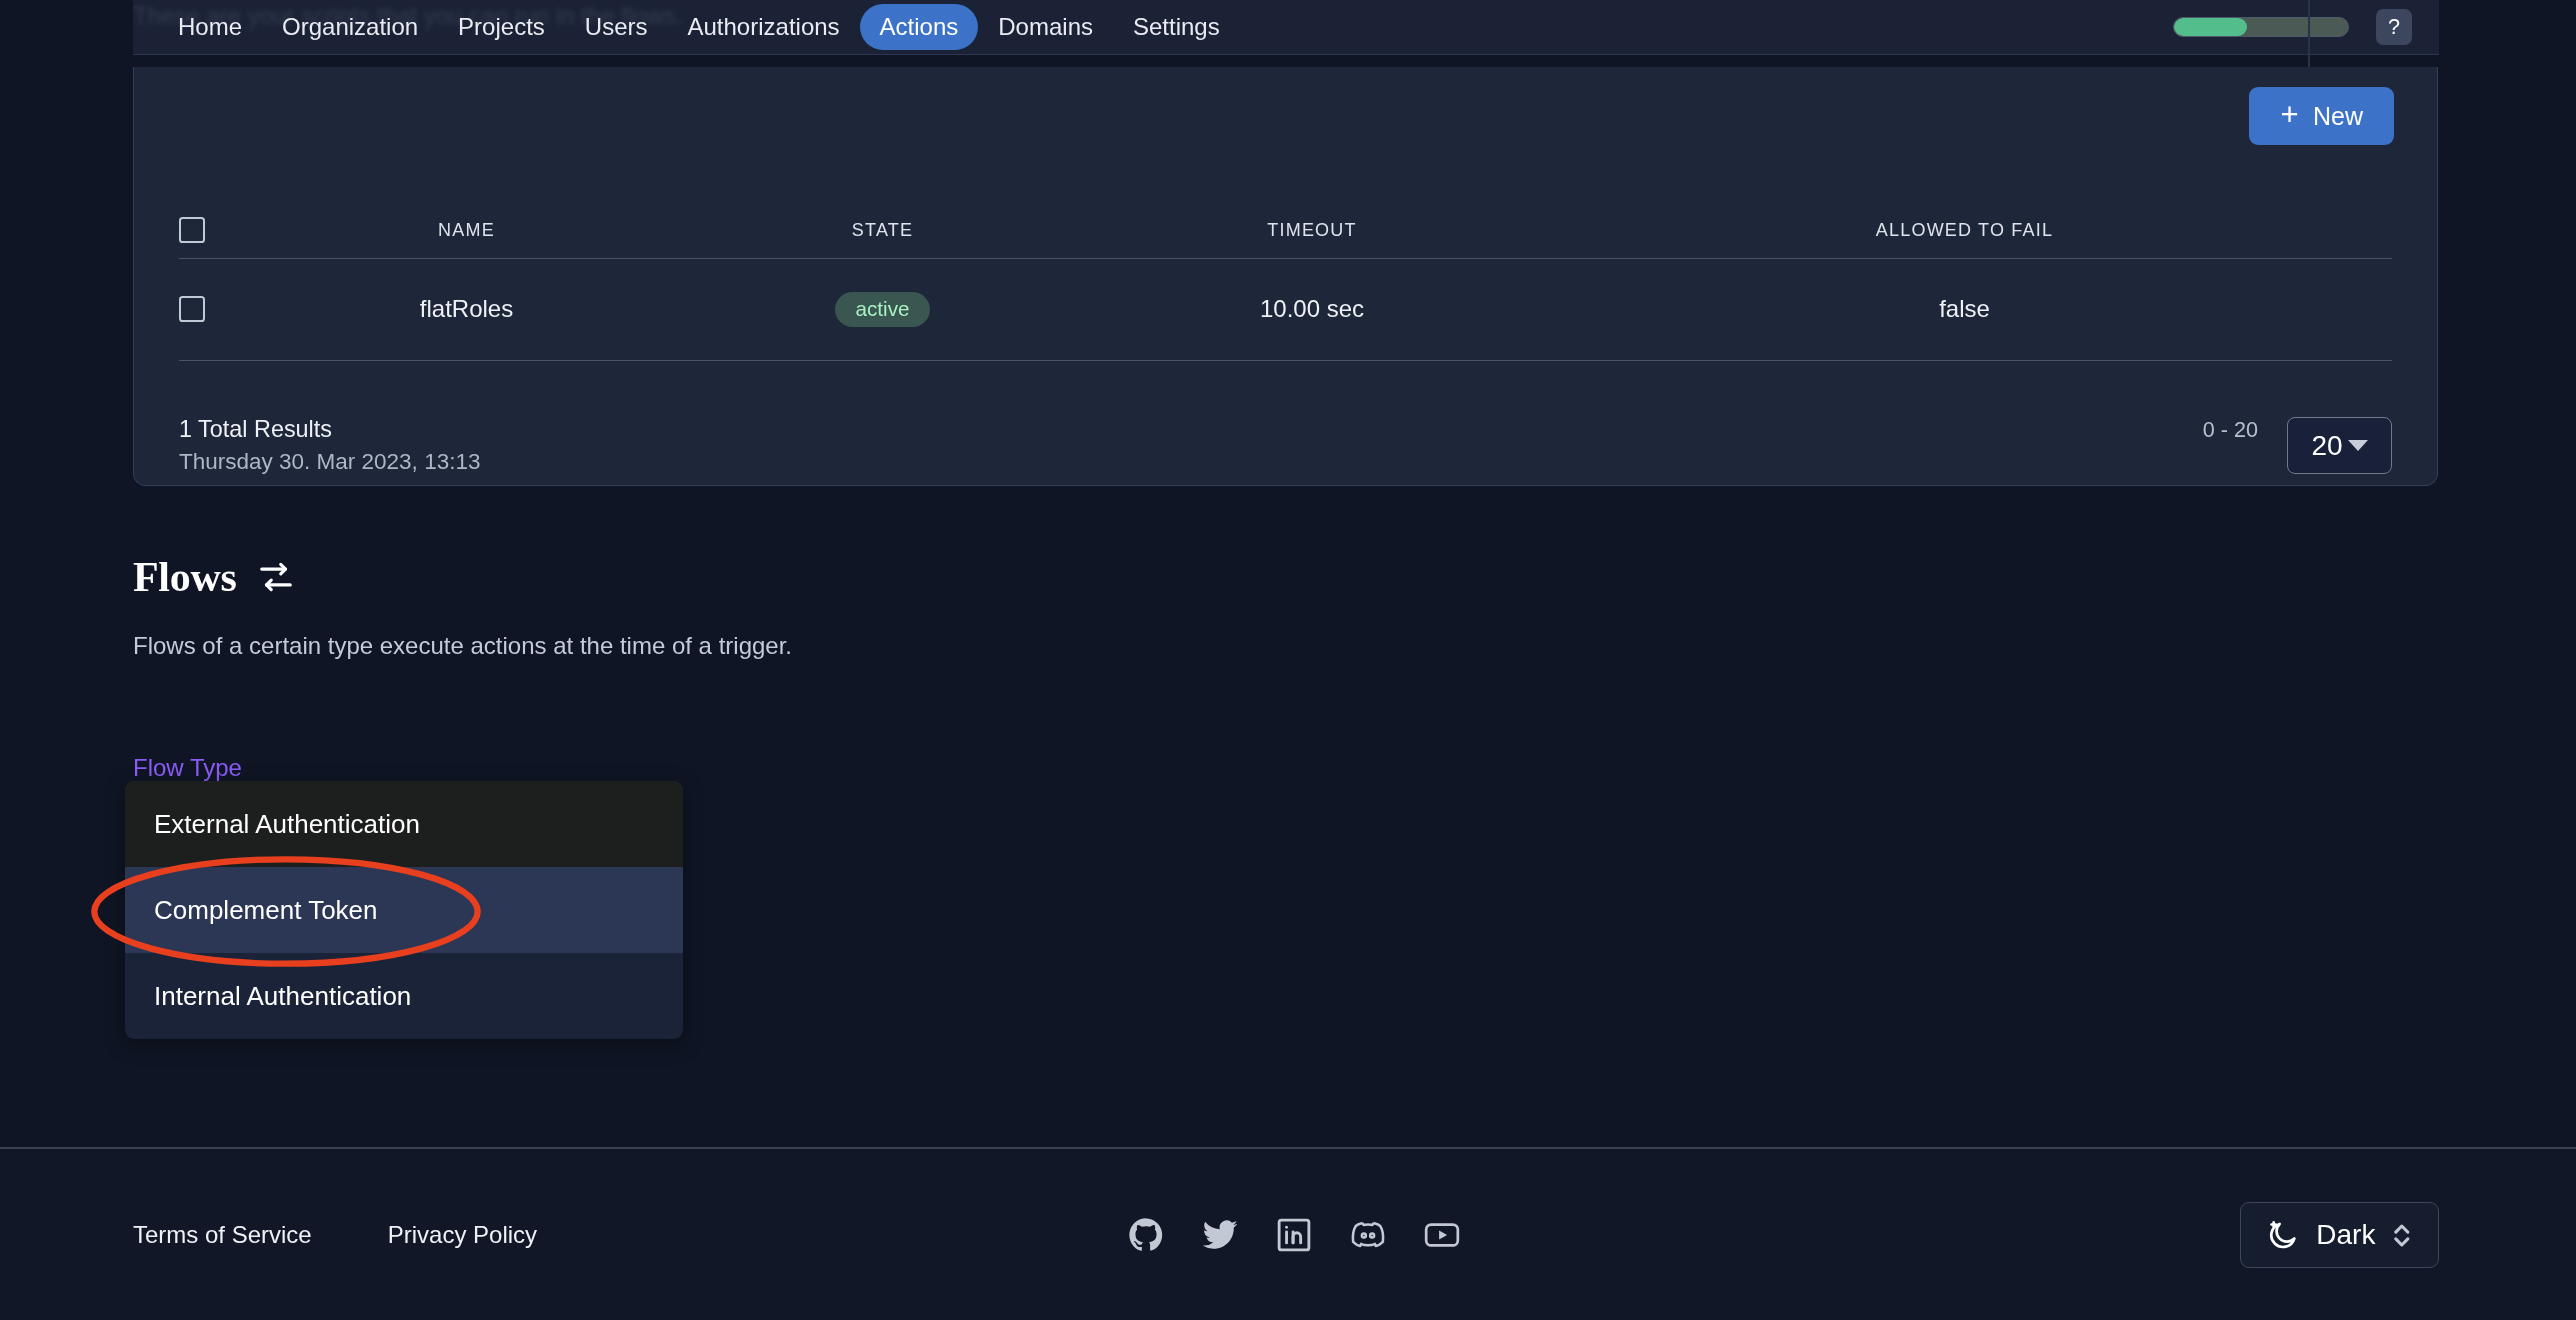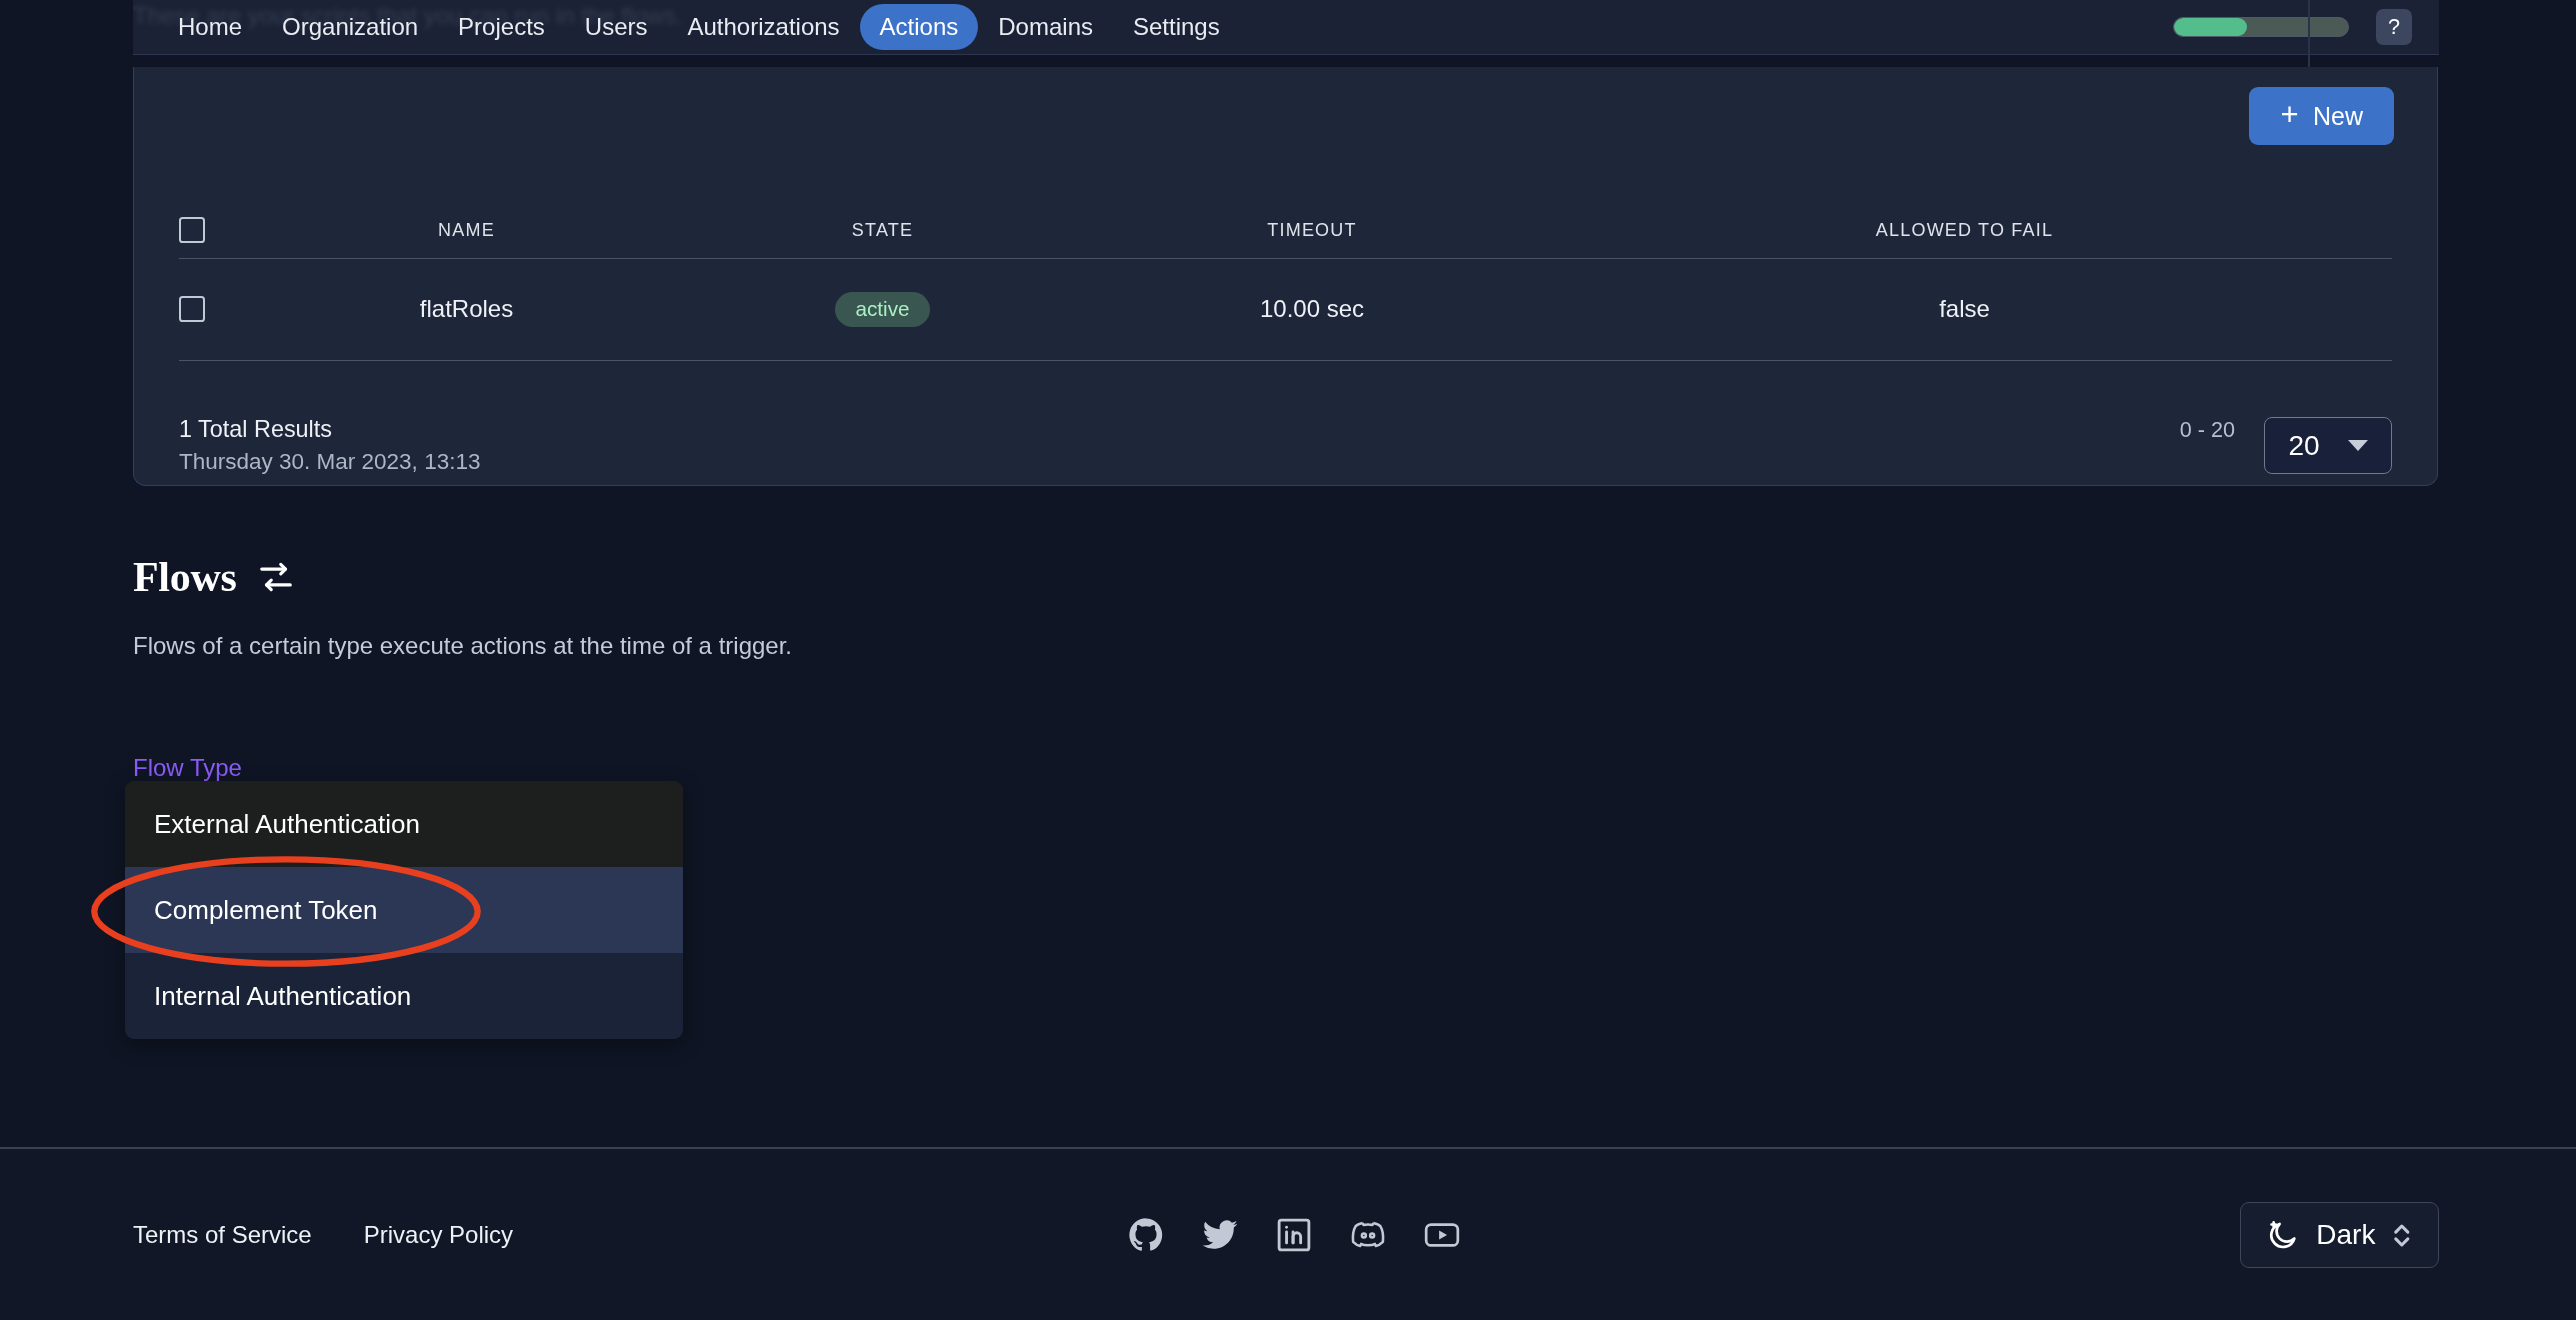--- a/index.html
+++ b/index.html
@@ -194,21 +194,21 @@
     align-items: center;
     padding: 0 45px;
   }
   .totals-main { font-size: 23.4px; color: #eef1f6; margin-bottom: 6.3px; }
   .totals-sub { font-size: 22.5px; color: #aeb6c6; }
   .pager { margin-left: auto; display: flex; gap: 29px; }
   .pager-range { font-size: 21.6px; color: #b8c0ce; }
   .select-box {
     display: flex;
     align-items: center;
-    gap: 28px;
+    gap: 5px;
     border: 0.9px solid #707a8d;
     border-radius: 8px;
     padding: 11.7px 23.4px;
     background: #18203a;
     cursor: pointer;
   }
   .select-box .val { font-size: 28px; color: #ffffff; }
   .caret-down {
     width: 0; height: 0;
     border-left: 10px solid transparent;
@@ -274,21 +274,21 @@
   .footer {
     position: absolute;
     left: 0;
     top: 1149px;
     width: 2576px;
     height: 172px;
     background: #111726;
     display: flex;
     align-items: center;
   }
-  .footer-links { margin-left: 133px; display: flex; gap: 52px; }
+  .footer-links { margin-left: 133px; display: flex; gap: 76px; }
   .footer-link { font-size: 24px; color: #eef1f6; text-decoration: none; cursor: pointer; }
   .socials {
     position: absolute;
     left: 1127px;
     display: flex;
     align-items: center;
     gap: 36px;
   }
   .social-ico { width: 38px; height: 38px; display: block; cursor: pointer; }
   .theme-select {

